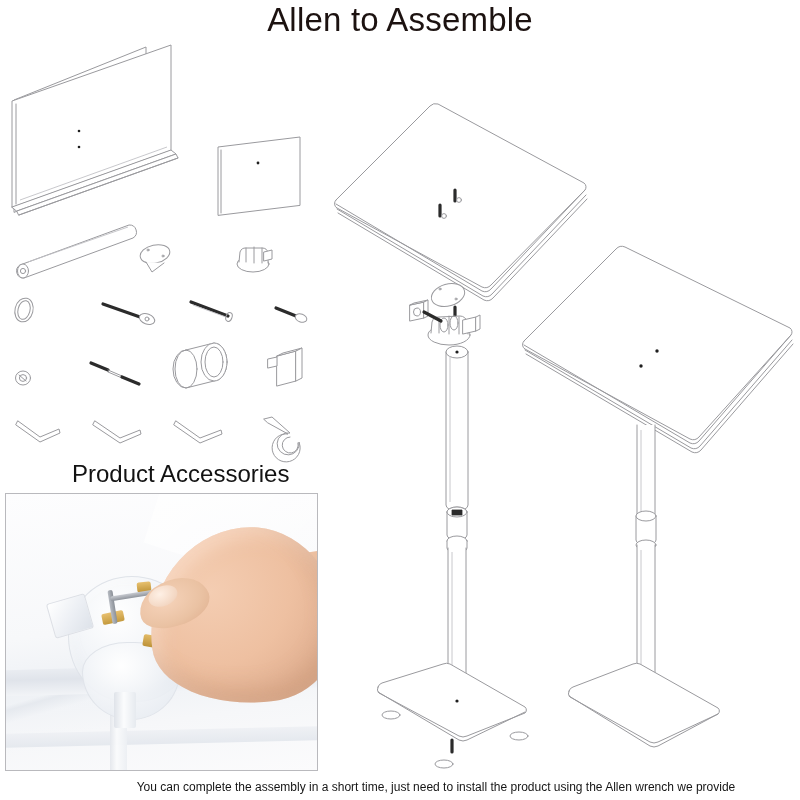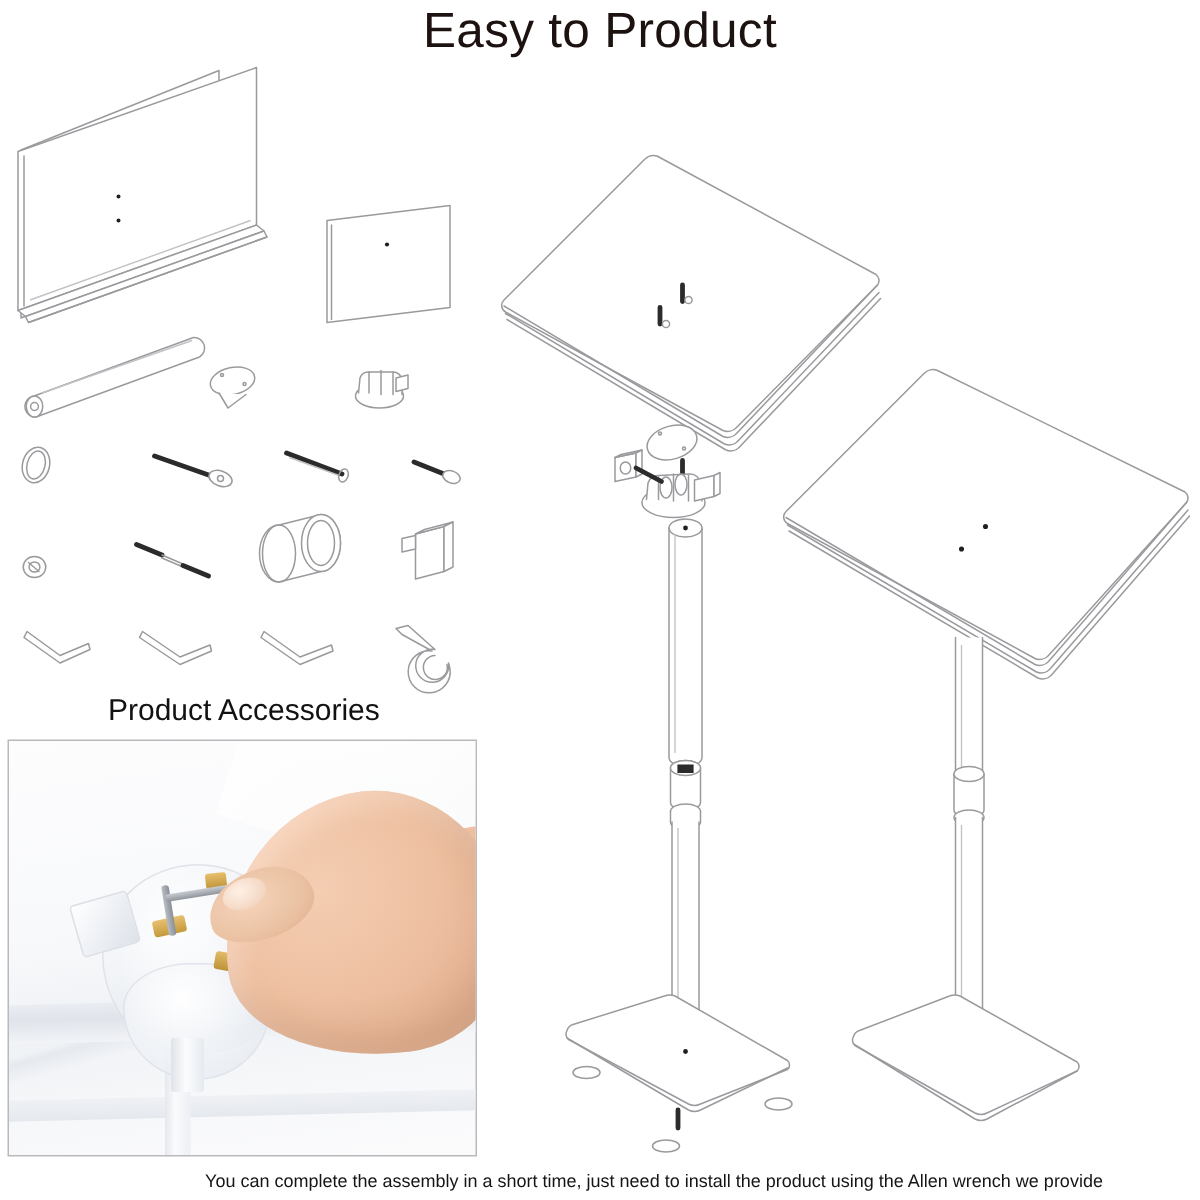--- a/index.html
+++ b/index.html
@@ -14,21 +14,21 @@
   
   .title{
     position:absolute;left:0;top:1px;width:800px;
     text-align:center;
     font-size:33px;line-height:38px;
     color:#1c1210;letter-spacing:.2px;
     white-space:nowrap;
   }
   .sublabel{
     position:absolute;left:72px;top:462px;
-    font-size:20px;line-height:24px;color:#121212;
+    font-size:24px;line-height:24px;color:#121212;
     white-space:nowrap;
   }
   .caption{
     position:absolute;left:0;top:779px;width:800px;
     text-align:center;font-size:12px;line-height:16px;
     color:#151515;white-space:nowrap;margin-left:36px;
   }
 
   
   .art{position:absolute;left:0;top:0;width:800px;height:800px;
@@ -152,21 +152,21 @@
     position:absolute;left:104px;top:96px;width:5px;height:34px;
     background:linear-gradient(90deg,#b9bdc4,#8a8f97);
     transform:rotate(-9deg);border-radius:2px;
   }
 </style>
 </head>
 <body>
 
 <div id="stage">
 
-  <div class="title">Easy to Product</div>
+  <div class="title">Allen to Assemble</div>
 
   <svg class="art" viewBox="0 0 800 800">
 
     <g>
       <path class="ln2" d="M14,212 L14,100 L146,47 L146,158 Z" transform="translate(0,0)"></path>
       <path class="ln2" d="M14,100 L146,47 L186,56 L186,170 L146,158 Z" opacity="0"></path>
 
       <path class="ln2" d="M12,207 L12,101 L171,45 L171,150 Z"></path>
       <path class="ln2" d="M12,207 L171,150 L176,154 L17,211 Z"></path>
       <path class="ln" d="M16,204 L16,104"></path>

